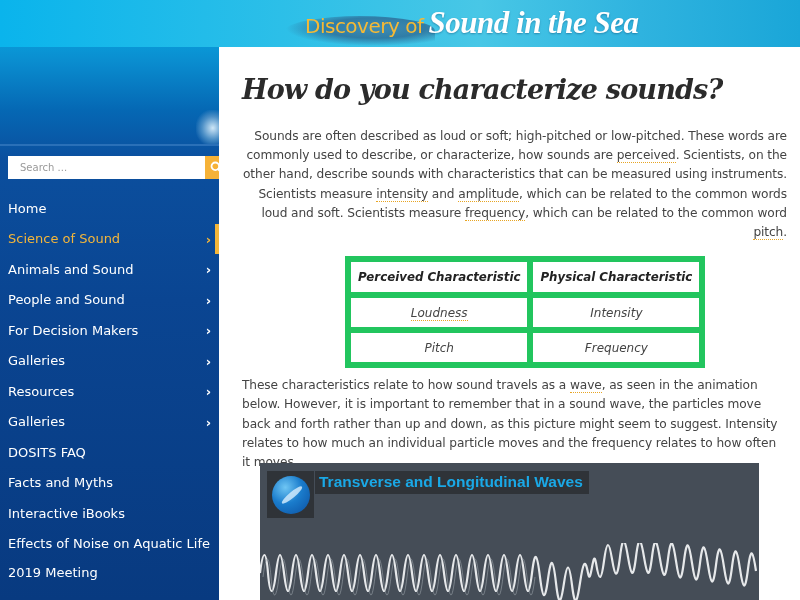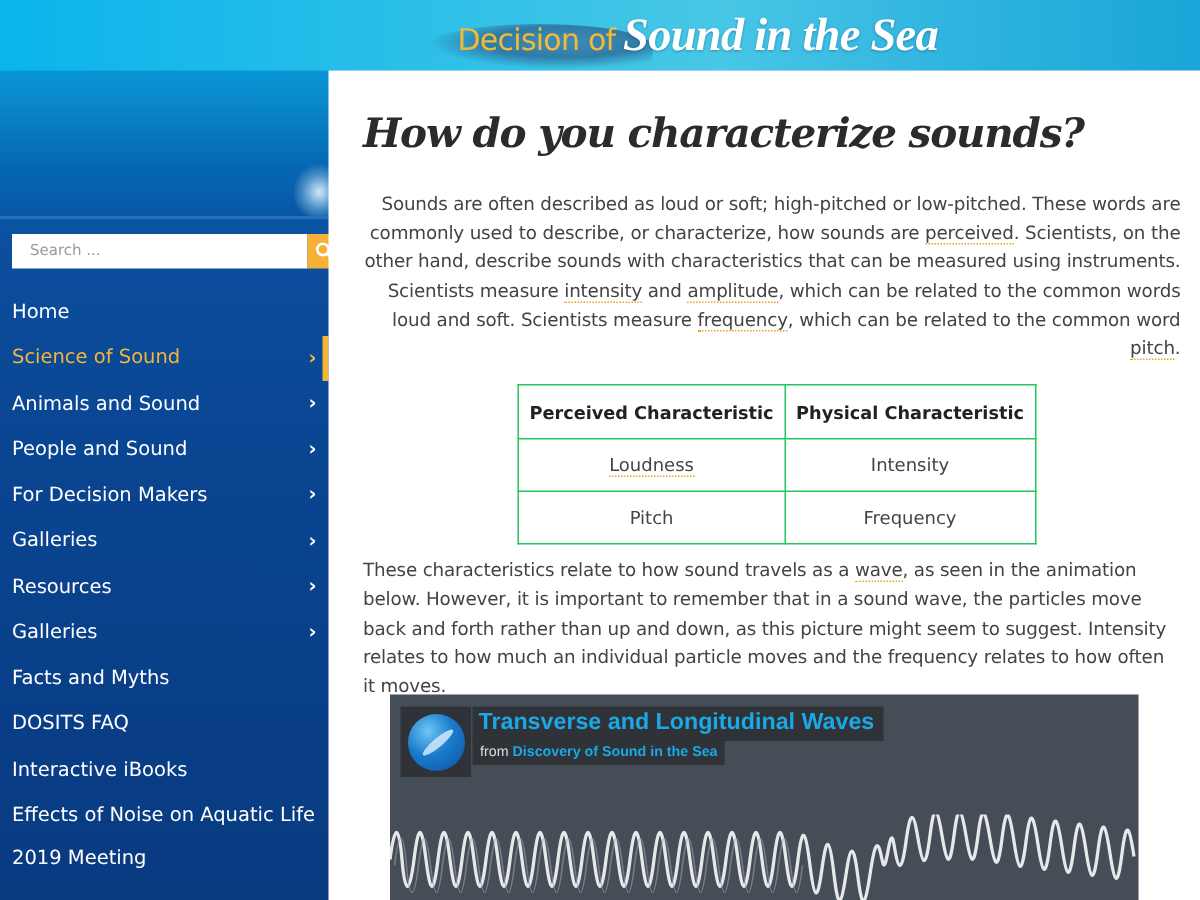--- a/index.html
+++ b/index.html
@@ -80,21 +80,21 @@
   .para {
     font-family: "DejaVu Sans", sans-serif; font-size: 12.2px; line-height: 19.2px; color: #444;
     width: 545px; letter-spacing: -0.1px;
   }
   .p1 { margin-top: 22px; text-align: right; }
   .term { border-bottom: 1px dotted #e8a524; cursor: pointer; }
   table {
     border-collapse: collapse; margin: 14px 0 0 103px;
     font-family: "DejaVu Sans", sans-serif; font-size: 12px; color: #444;
   }
-  th, td { border: 1px solid #22c55e; text-align: center; }
+  th, td { border: 6px solid #22c55e; text-align: center; font-style: italic; }
   th { font-weight: bold; color: #222; height: 36px; padding: 0 7px; font-size: 11.8px; }
   td { height: 35px; }
   .p2 { margin-top: 8px; }
   .video {
     position: absolute; left: 41px; top: 416px; width: 499px; height: 140px; background: #454d57; overflow: hidden;
   }
   .video .thumb {
     position: absolute; left: 7px; top: 8px; width: 47px; height: 47px; background: #2f3338; display: flex; align-items: center; justify-content: center;
   }
   .video .thumb .orb {
@@ -116,21 +116,21 @@
   }
   .video .from b { color: #1aa8e6; }
   .video svg.wave { position: absolute; left: 0; top: 80px; }
 </style>
 </head>
 <body>
 
 <div class="header">
   <div class="whale"></div>
   <div class="brand">
-    <span class="small">Decision of</span>
+    <span class="small">Discovery of</span>
     <span class="big">Sound in the Sea</span>
   </div>
 </div>
 
 <div class="sidebar">
   <div class="fin"></div>
   <div class="divider"></div>
   <form class="search">
     <input type="text" placeholder="Search ..." style="">
     <div class="btn">
@@ -168,24 +168,24 @@
     </div>
     <div class="nav-item">
       <span>Resources</span>
       <span class="chev">›</span>
     </div>
     <div class="nav-item">
       <span>Galleries</span>
       <span class="chev">›</span>
     </div>
     <div class="nav-item">
+      <span>DOSITS FAQ</span>
+    </div>
+    <div class="nav-item">
       <span>Facts and Myths</span>
-    </div>
-    <div class="nav-item">
-      <span>DOSITS FAQ</span>
     </div>
     <div class="nav-item">
       <span>Interactive iBooks</span>
     </div>
     <div class="nav-item">
       <span>Effects of Noise on Aquatic Life</span>
     </div>
     <div class="nav-item tight">
       <span>2019 Meeting</span>
     </div>
@@ -216,22 +216,18 @@
     </tbody>
   </table>
 
   <p class="para p2"><span>These characteristics relate to how sound travels as a </span><span class="term">wave</span><span>, as seen in the animation below. However, it is important to remember that in a sound wave, the particles move back and forth rather than up and down, as this picture might seem to suggest. Intensity relates to how much an individual particle moves and the frequency relates to how often it moves.</span></p>
 
   <div class="video">
     <div class="thumb">
       <div class="orb"></div>
     </div>
     <div class="title">Transverse and Longitudinal Waves</div>
-    <div class="from">
-      <span>from</span>
-      <b>Discovery of Sound in the Sea</b>
-    </div>
     <svg class="wave" width="499" height="60" viewBox="0 0 499 60">
       <path id="wv" fill="none" stroke="#e6e8ea" stroke-width="2.2" d="M0,30 C3,6 6,6 8,30 S13,54 16,30 S21,6 24,30 S29,54 32,30 S37,6 40,30 S45,54 48,30 S53,6 56,30 S61,54 64,30 S69,6 72,30 S77,54 80,30 S85,6 88,30 S93,54 96,30 S101,6 104,30 S109,54 112,30 S117,6 120,30 S125,54 128,30 S133,6 136,30 S141,54 144,30 S149,6 152,30 S157,54 160,30 S165,6 168,30 S173,54 176,30 S181,6 184,30 S189,54 192,30 S197,6 200,30 S205,54 208,30 S213,6 216,30 S221,54 224,30 S229,6 232,30 S237,54 240,30 S245,6 248,30 S253,54 256,30 S261,6 264,30 S269,54 272,30 S277,10 280,34 S285,58 288,36 S293,14 296,40 S301,60 304,40 S309,18 312,42 S317,60 320,40 S325,14 328,30 S333,2 336,20 S341,40 344,18 S349,-2 352,16 S357,38 360,14 S365,-4 368,14 S373,38 376,14 S381,-4 384,14 S389,38 392,14 S397,-2 400,16 S405,40 408,16 S413,-2 416,18 S421,42 424,18 S429,0 432,20 S437,44 440,20 S445,2 448,22 S453,46 456,22 S461,4 464,24 S469,48 472,24 S477,6 480,26 S485,50 488,26 S493,8 496,28"></path>
       <path fill="none" stroke="#9aa1a8" stroke-width="1" opacity=".6" transform="translate(3,4)" d="M0,30 C3,6 6,6 8,30 S13,54 16,30 S21,6 24,30 S29,54 32,30 S37,6 40,30 S45,54 48,30 S53,6 56,30 S61,54 64,30 S69,6 72,30 S77,54 80,30 S85,6 88,30 S93,54 96,30 S101,6 104,30 S109,54 112,30 S117,6 120,30 S125,54 128,30 S133,6 136,30 S141,54 144,30 S149,6 152,30 S157,54 160,30 S165,6 168,30 S173,54 176,30 S181,6 184,30 S189,54 192,30 S197,6 200,30 S205,54 208,30 S213,6 216,30 S221,54 224,30 S229,6 232,30 S237,54 240,30 S245,6 248,30 S253,54 256,30 S261,6 264,30 S269,54 272,30"></path>
     </svg>
   </div>
 </main>
 
 </body></html>

